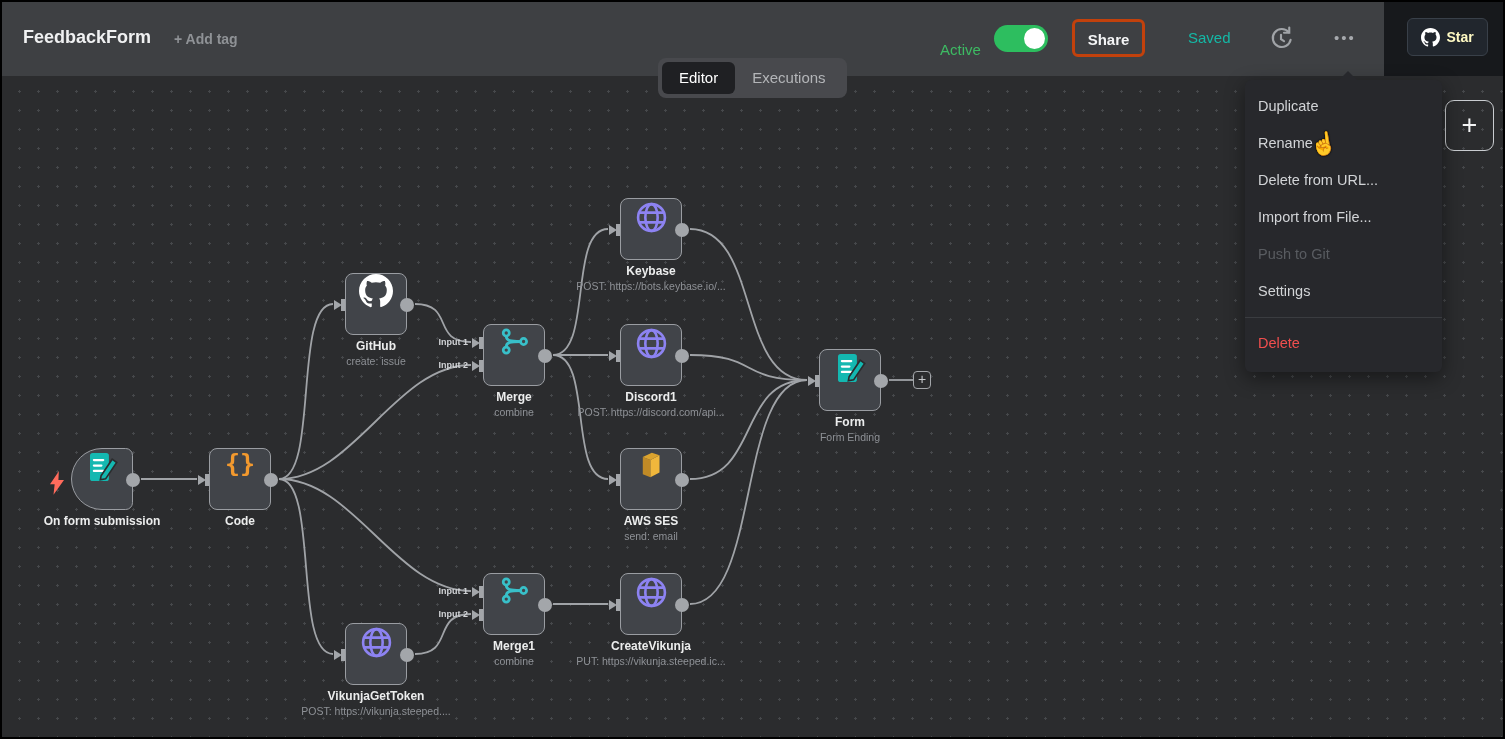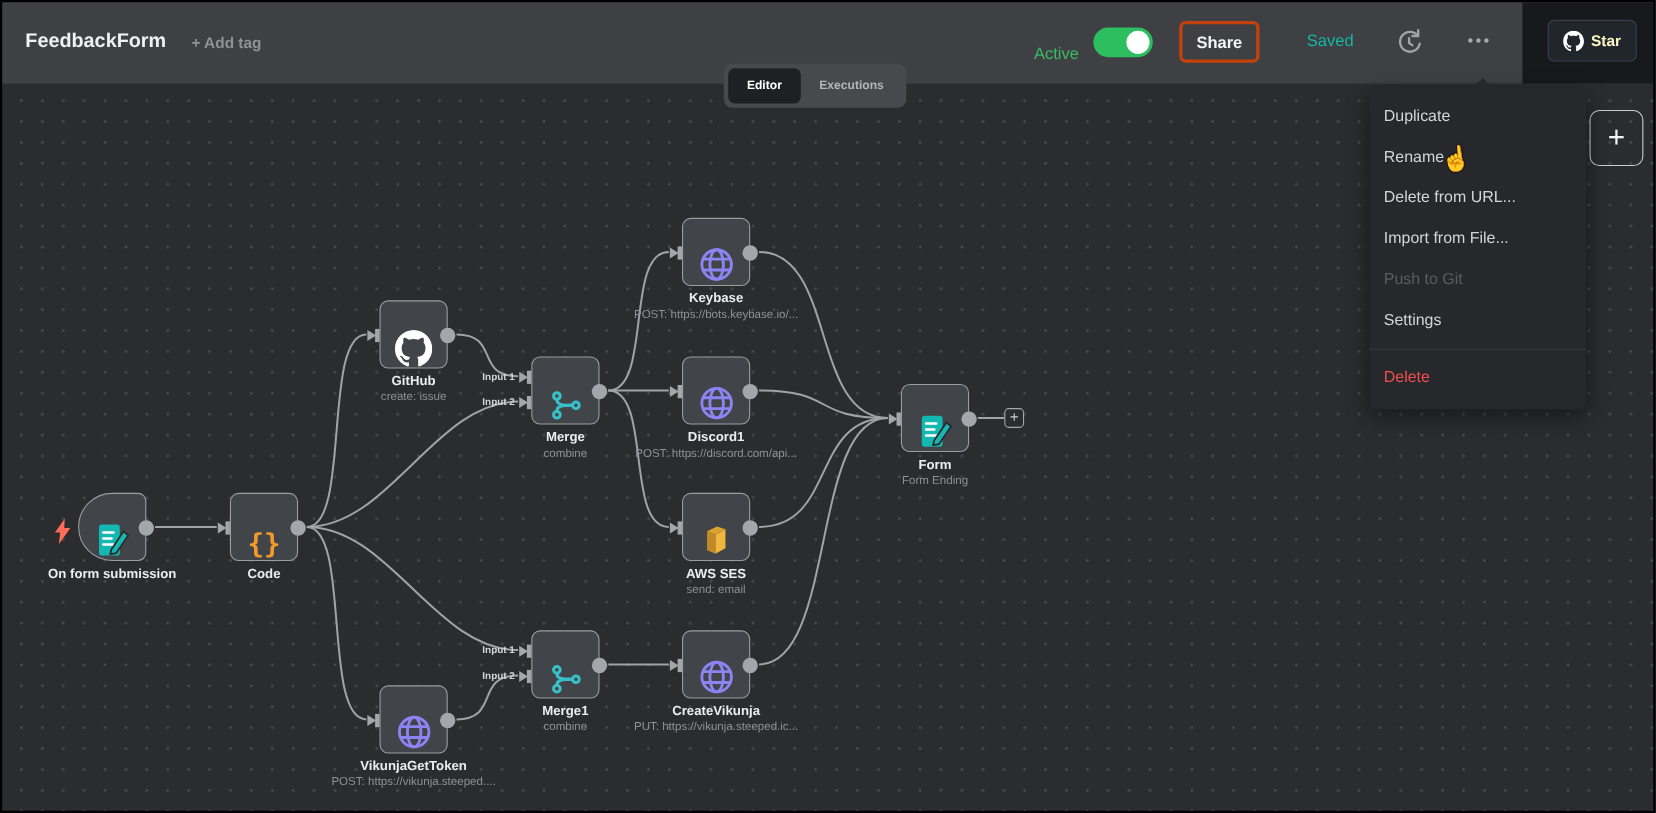--- a/index.html
+++ b/index.html
@@ -16,30 +16,30 @@
   .share-btn { position:absolute; left:1070px; top:17px; width:73px; height:38px; border:3px solid #c2410c; border-radius:6px; color:#f4f5f6; font-size:15px; font-weight:600; text-align:center; line-height:36px; cursor:pointer; background:transparent; }
   .saved-label { position:absolute; left:1186px; top:27px; font-size:15px; color:#14b8a6; }
   .history-btn { position:absolute; left:1264px; top:22px; width:30px; height:30px; cursor:pointer; }
   .more-btn { position:absolute; left:1326px; top:20px; width:34px; height:32px; color:#a6a9ad; font-size:15px; letter-spacing:2px; text-align:center; line-height:32px; cursor:pointer; }
   .header-dark { position:absolute; right:0; top:0; width:119px; height:74px; background:#17191c; }
   .star-btn { position:absolute; left:23px; top:16px; width:81px; height:38px; background:#21262d; border:1px solid #3a4türk048; border:1px solid #394049; border-radius:6px; display:flex; align-items:center; justify-content:center; gap:6px; cursor:pointer; }
   .star-btn span { color:#fef9c3; font-size:14px; font-weight:700; }
 
   
   #tabs { position:absolute; left:656px; top:56px; height:40px; background:#48494d; border-radius:8px; padding:4px; display:flex; z-index:6; }
-  .tab { padding:0 17px; height:32px; line-height:32px; font-size:11px; font-weight:700; border-radius:6px; color:#b3b5b8; cursor:pointer; }
+  .tab { padding:0 17px; height:32px; line-height:32px; font-size:15px; font-weight:400; border-radius:6px; color:#b3b5b8; cursor:pointer; }
   .tab.active { background:#1f2023; color:#fff; }
 
   
   #canvas { position:absolute; left:0; top:74px; width:1505px; height:665px;
     background-image: radial-gradient(circle, #46484b 1.1px, transparent 1.4px);
     background-size:19px 19px; background-position:8px 6px; }
   #edges { position:absolute; left:0; top:0; width:1505px; height:739px; z-index:1; pointer-events:none; }
 
-  .node { position:absolute; width:62px; height:62px; background:#414449; border:1.7px solid #9a9da2; border-radius:8px; z-index:2; cursor:pointer; display:flex; align-items:flex-end; justify-content:center; }
+  .node { position:absolute; width:62px; height:62px; background:#414449; border:1.7px solid #9a9da2; border-radius:8px; z-index:2; cursor:pointer; display:flex; align-items:flex-start; justify-content:center; }
   .node.trigger { border-radius:34px 8px 8px 34px; }
   .node-label { position:absolute; top:65px; left:50%; transform:translateX(-50%); text-align:center; white-space:nowrap; }
   .node-label .nm { font-size:12px; font-weight:700; color:#eceded; }
   .node-label .sub { font-size:10.5px; color:#8e9196; margin-top:2px; }
   .port-out { position:absolute; right:-8px; top:24px; width:14px; height:14px; border-radius:50%; background:#a3a6aa; }
   .port-in { position:absolute; left:-12px; width:12px; height:12px; }
   .port-in::before { content:""; position:absolute; left:0; top:1px; border-top:5px solid transparent; border-bottom:5px solid transparent; border-left:8px solid #a3a6aa; }
   .port-in::after { content:""; position:absolute; left:7px; top:0; width:4px; height:12px; background:#a3a6aa; }
   .port-label { position:absolute; right:16px; top:0; width:70px; text-align:right; font-size:9px; font-weight:600; color:#d2d4d7; white-space:nowrap; }
   .bolt { position:absolute; left:-22px; top:22px; }

